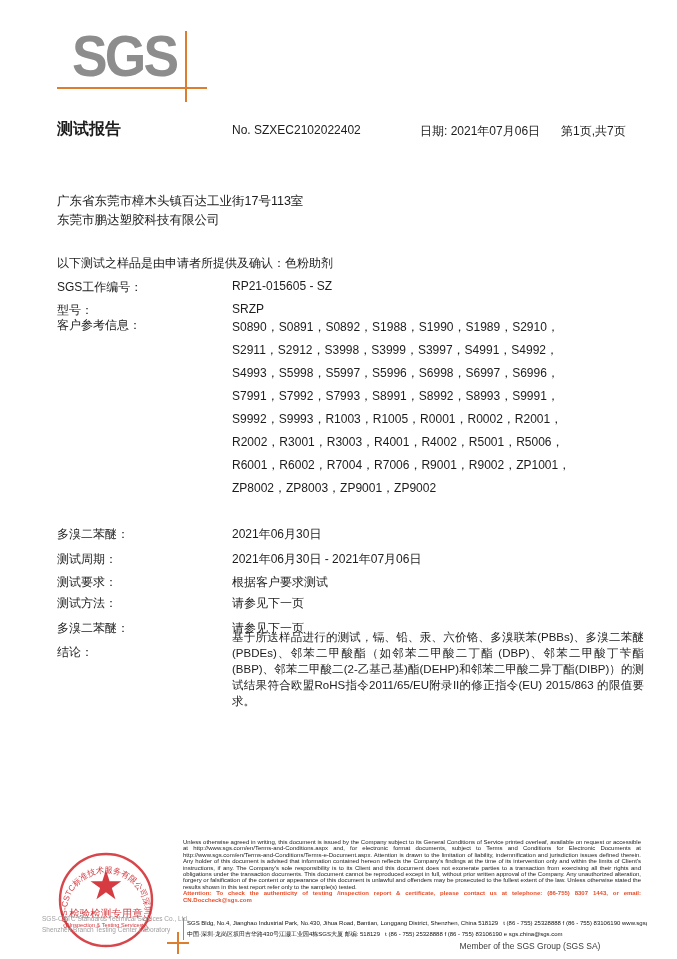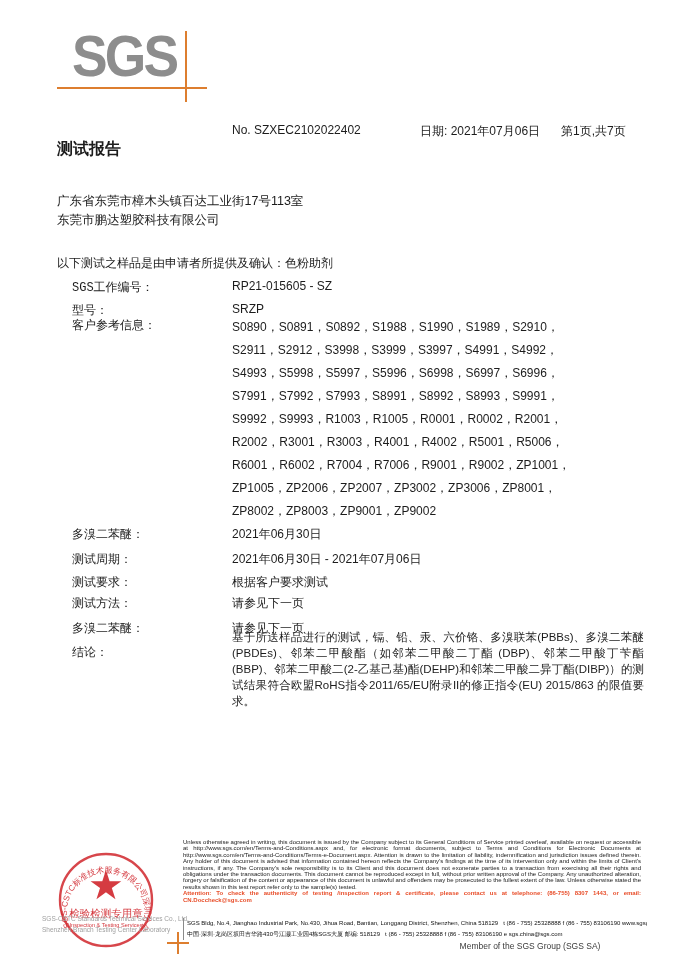--- a/index.html
+++ b/index.html
@@ -11,30 +11,30 @@
   }
   .abs { position:absolute; }
 
   
   .logo-text { left:72px; top:22px; font-size:58px; font-weight:bold;
     color:#8d8d8d; letter-spacing:-3px; transform:scaleX(.92); transform-origin:left top; }
   .logo-hline { left:57px; top:87px; width:150px; height:2px; background:#dd7e2f; }
   .logo-vline { left:185px; top:31px; width:2px; height:71px; background:#dd7e2f; }
 
   
-  .doc-title { left:57px; top:119px; font-size:16px; font-weight:bold;margin-top:20px; }
+  .doc-title { left:57px; top:119px; font-size:16px; font-weight:bold; }
   .report-no { left:232px; top:123px; font-size:12px; }
   .date      { left:420px; top:123px; font-size:12px; }
   .page-info { left:561px; top:123px; font-size:12px; }
 
   .company   { left:57px; top:168px; font-size:12.5px;margin-top:44px; }
   .address   { left:57px; top:193px; font-size:12.5px; }
   .statement { left:57px; top:255px; font-size:12px; }
 
-  .flabel { left:72px; font-size:12px;font-family:Liberation Mono, monospace; }
+  .flabel { left:57px; font-size:12px; }
   .fvalue { left:232px; font-size:12px; }
   .y-job    { top:279px; }
   .y-model  { top:302px; }
   .y-ref    { top:317px; }
   .y-recv   { top:526px; }
   .y-period { top:551px; }
   .y-req    { top:574px; }
   .y-meth   { top:595px; }
   .y-res    { top:620px; }
   .y-conc-l { top:644px; }
@@ -88,21 +88,20 @@
 
   <div class="abs flabel y-ref">客户参考信息：</div>
   <div class="abs ref-lines">
     <div>S0890，S0891，S0892，S1988，S1990，S1989，S2910，</div>
     <div>S2911，S2912，S3998，S3999，S3997，S4991，S4992，</div>
     <div>S4993，S5998，S5997，S5996，S6998，S6997，S6996，</div>
     <div>S7991，S7992，S7993，S8991，S8992，S8993，S9991，</div>
     <div>S9992，S9993，R1003，R1005，R0001，R0002，R2001，</div>
     <div>R2002，R3001，R3003，R4001，R4002，R5001，R5006，</div>
     <div>R6001，R6002，R7004，R7006，R9001，R9002，ZP1001，</div>
-    <div>ZP1005，ZP2006，ZP2007，ZP3002，ZP3006，ZP8001，</div>
     <div>ZP8002，ZP8003，ZP9001，ZP9002</div>
   </div>
 
   <div class="abs flabel y-recv">多溴二苯醚：</div>
   <div class="abs fvalue y-recv">2021年06月30日</div>
 
   <div class="abs flabel y-period">测试周期：</div>
   <div class="abs fvalue y-period">2021年06月30日 - 2021年07月06日</div>
 
   <div class="abs flabel y-req">测试要求：</div>

